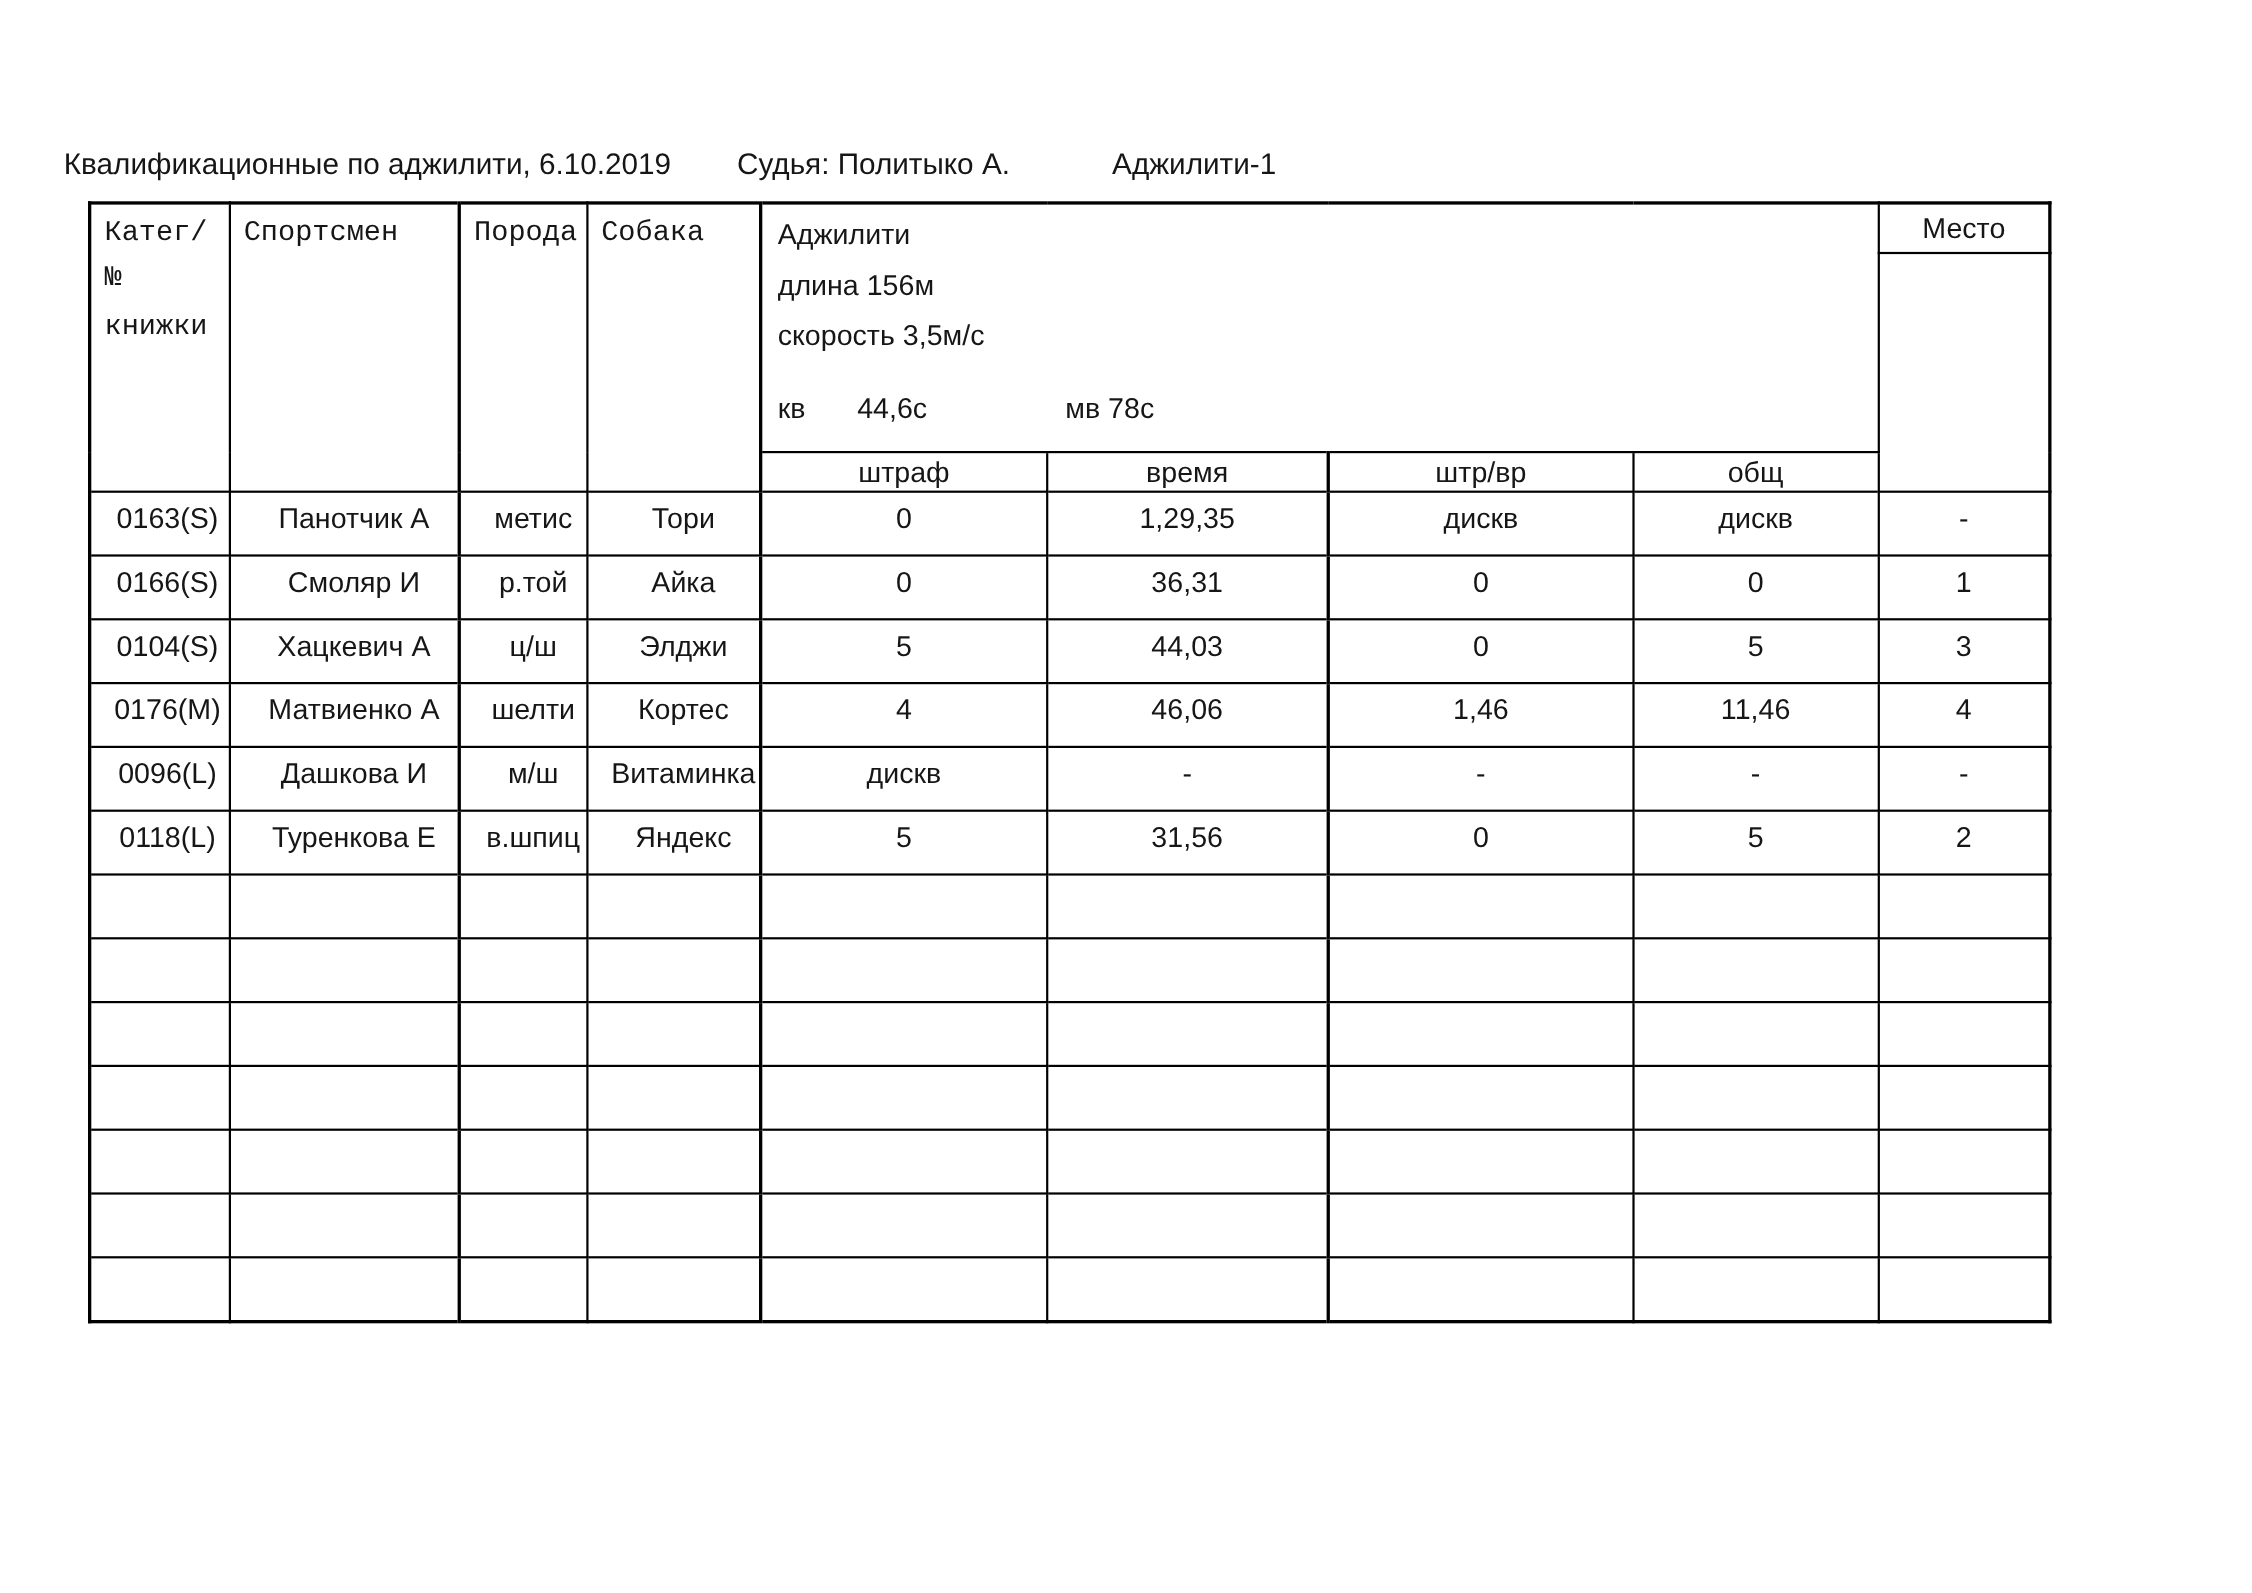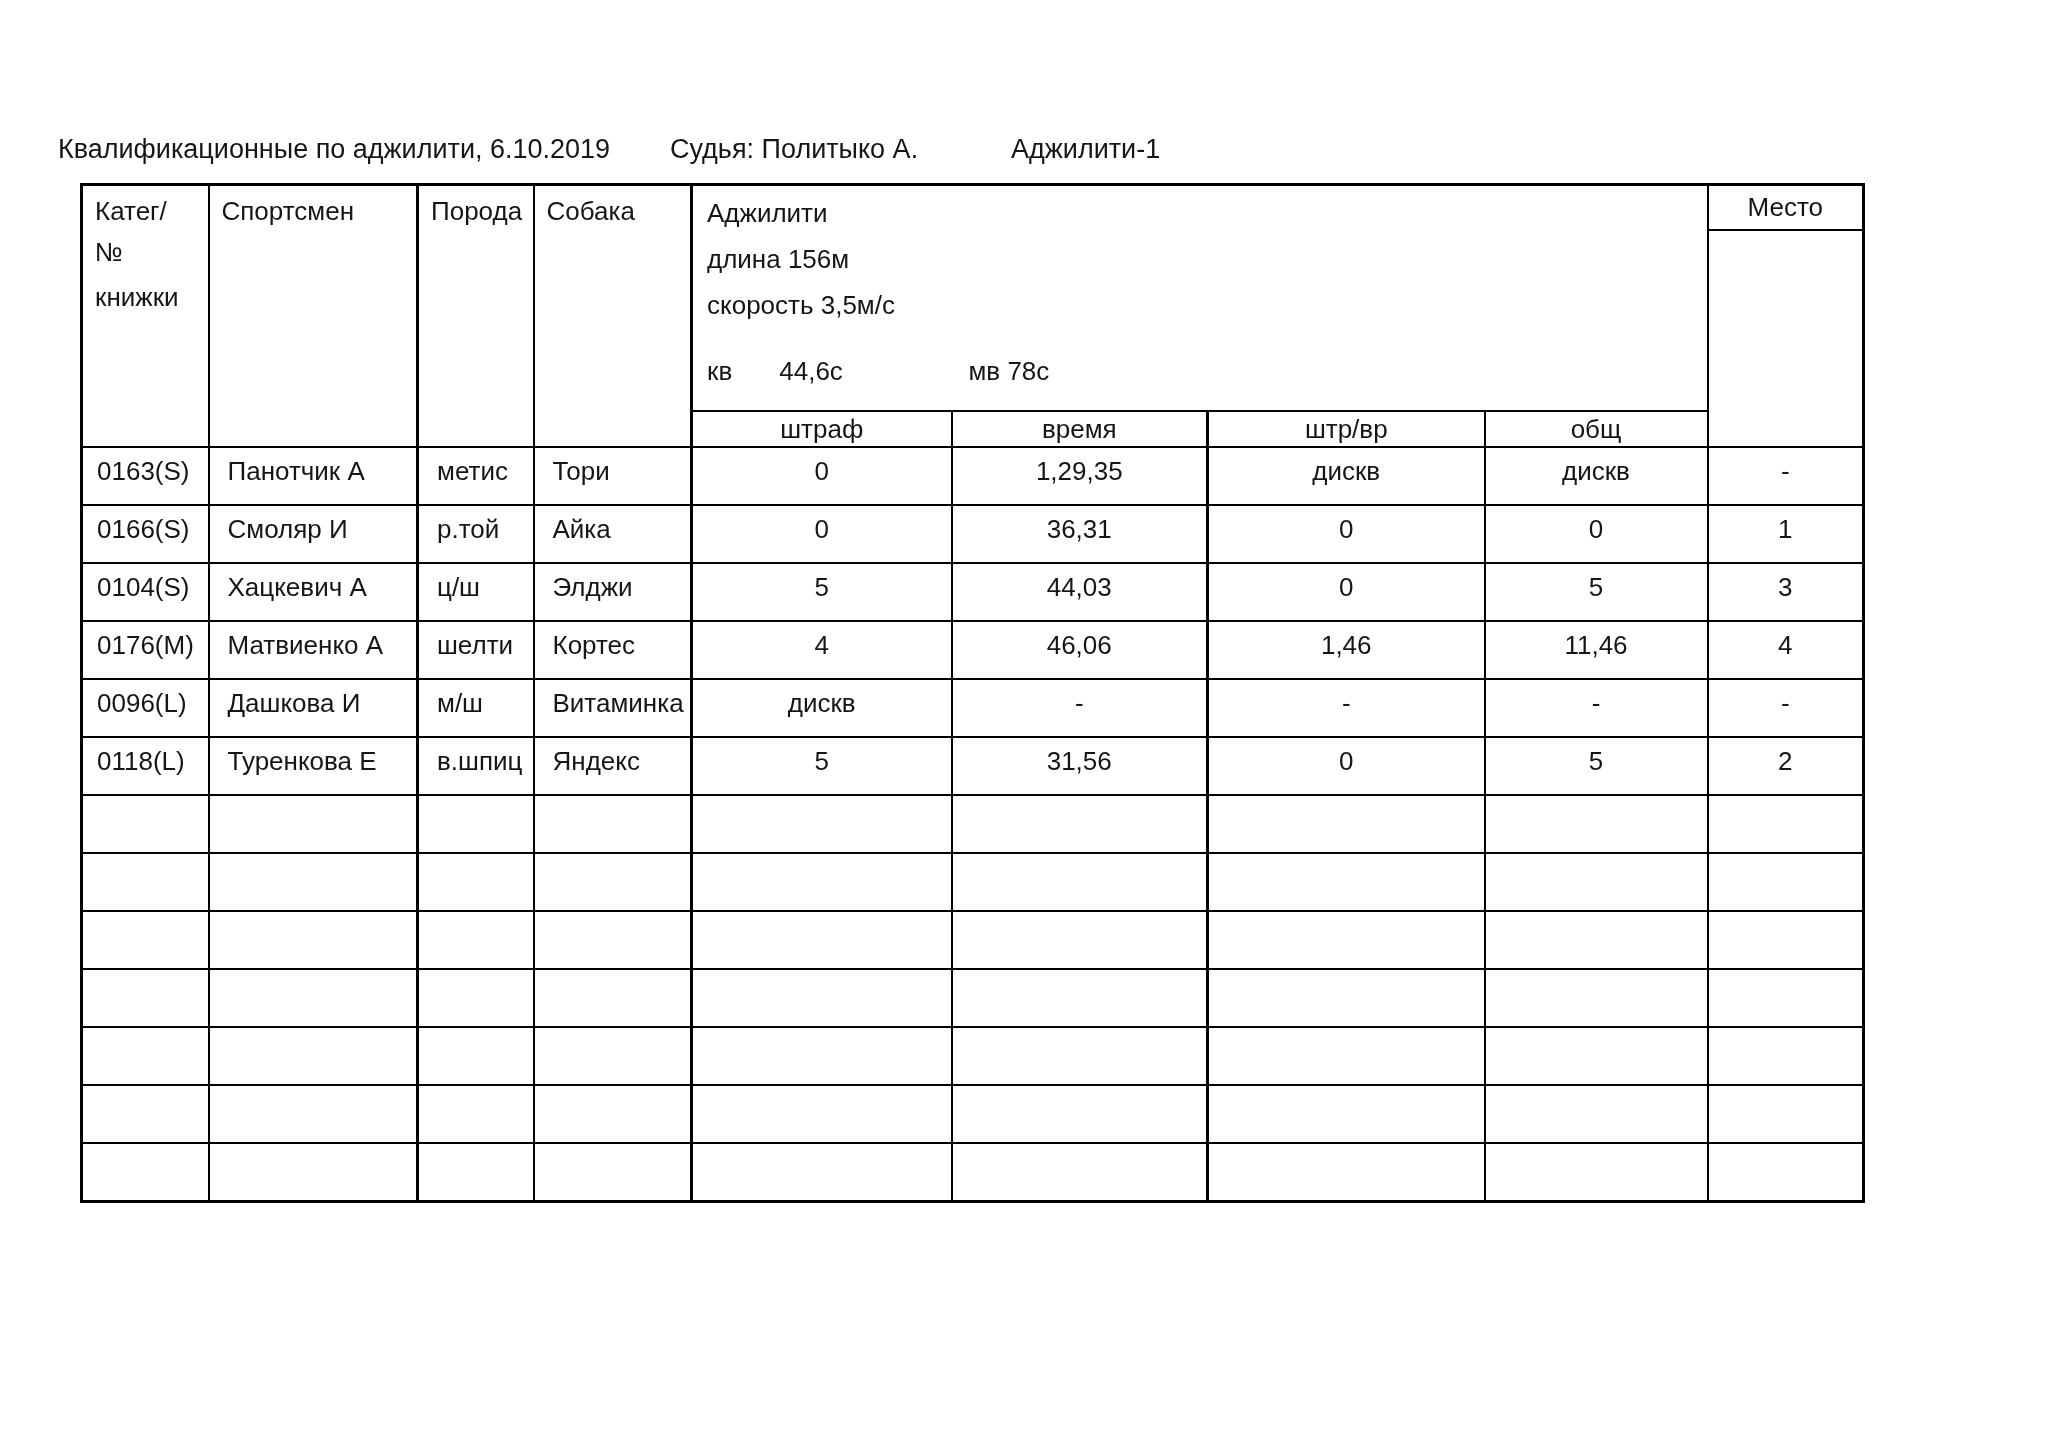--- a/index.html
+++ b/index.html
@@ -36,33 +36,33 @@
     white-space: nowrap;
   }
   td.br3 { border-right-width: 3px; }
 
   tr.hr1 { height: 45px; }
   tr.hr2 { height: 150px; }
   tr.hr3 { height: 36px; }
   tr.data-row, tr.empty-row { height: 58px; }
 
   td.hcell { vertical-align: top; text-align: left; padding: 6px 6px 0 12px; line-height: 40px; }
-  td.hcell .hline { line-height: 45px; }
+  td.hcell .hline { line-height: 45px; font-family: Liberation Mono, monospace; }
   td.hcell .hline:first-child { line-height: 38px; }
 
   td.info-cell { vertical-align: top; padding: 4px 0 16px 14px; line-height: 46px; }
   td.info-cell .kv-line span { display: inline-block; }
   td.info-cell .kv-label { width: 65px; margin-top: 20px; }
   td.info-cell .kv-value { width: 182px; }
 
   td.place-h { text-align: center; vertical-align: middle; }
 
   td.sub { text-align: center; vertical-align: middle; }
 
-  tr.data-row td { vertical-align: top; padding-top: 8px; }
+  tr.data-row td { vertical-align: top; padding-top: 8px; text-align: center; }
   td.c-cat  { padding-left: 14px; }
   td.c-text { padding-left: 18px; }
   td.c-num  { text-align: center; padding-left: 0; }
 </style>
 </head>
 <body>
 
 <div class="title-row">
   <span class="doc-title">Квалификационные по аджилити, 6.10.2019</span>
   <span class="judge">Судья: Политыко А.</span>

